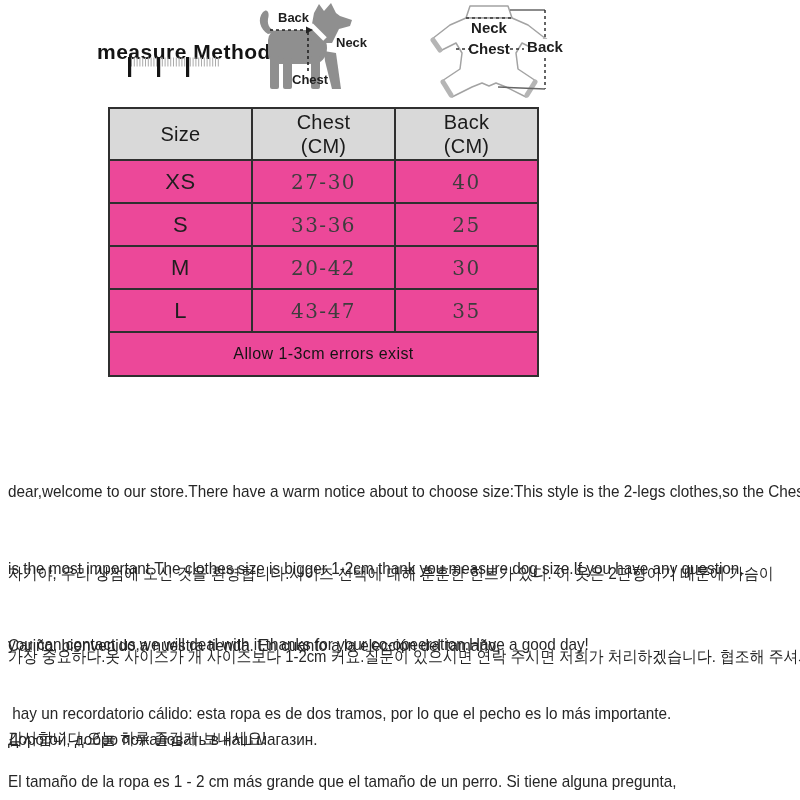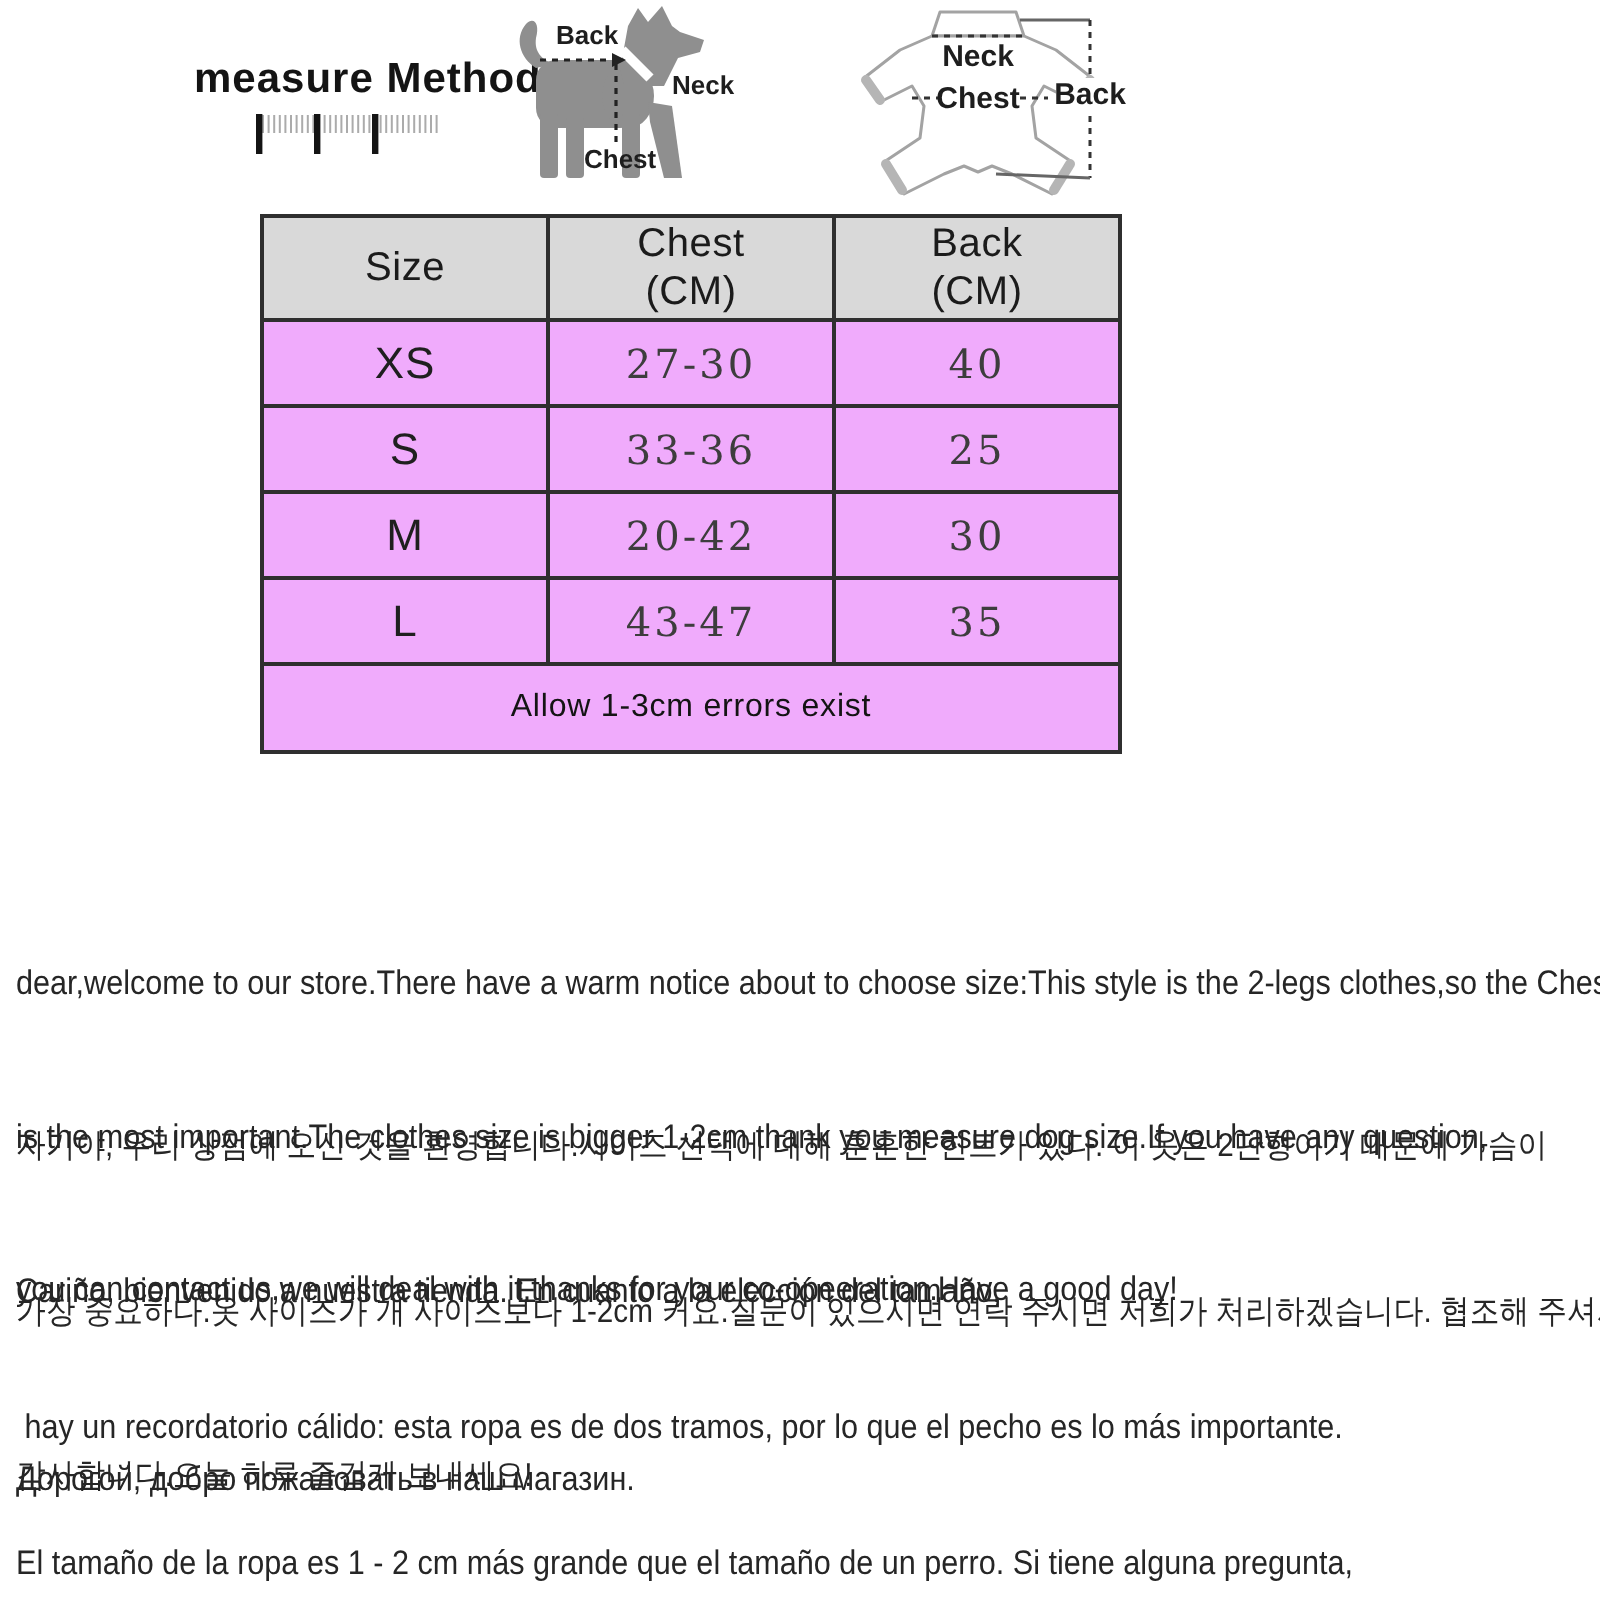--- a/index.html
+++ b/index.html
@@ -3,43 +3,43 @@
 <meta charset="utf-8">
 <style>
   html,body { margin:0; padding:0; background:#fff; }
   .page {
     position:relative; width:800px; height:800px; overflow:hidden;
     background:#fff; font-family:"Liberation Sans", sans-serif; color:#1c1c1c;
   }
 
   
   .measure-title {
-    position:absolute; left:97px; top:28px;
+    position:absolute; left:97px; top:40px;
     font-size:21px; font-weight:bold; letter-spacing:.5px; color:#141414;
   }
   .ruler-svg   { position:absolute; left:126px; top:56px; }
   .dog-svg     { position:absolute; left:254px; top:1px; }
   .garment-svg { position:absolute; left:418px; top:1px; }
   .diagram-label { font-family:"Liberation Sans", sans-serif; font-weight:bold; fill:#1e1e1e; }
 
   
   table.size-table {
-    position:absolute; left:130px; top:107px; width:431px;
+    position:absolute; left:108px; top:107px; width:431px;
     border-collapse:collapse; table-layout:fixed;
   }
   .size-table th, .size-table td {
     border:2px solid #2f2f2f; text-align:center; vertical-align:middle; padding:0;
     overflow:hidden;
   }
   .size-table thead th {
     background:#d9d9d9; height:50px; font-size:20px; font-weight:500;
     color:#1b1b1b; line-height:24px; letter-spacing:.3px;
   }
   .size-table thead th span { display:block; }
-  .size-table tbody td { height:41px; background:#f0abfc; }
+  .size-table tbody td { height:41px; background:#ec4899; }
   .size-cell { font-size:22px; font-weight:400; color:#1f1f1f; letter-spacing:.5px; }
   .num-cell  { font-family:"DejaVu Serif", serif; font-size:20px; color:#3d3d3d; letter-spacing:1.5px; }
   .table-footer-cell {
     height:42px !important; font-size:16px; font-weight:500; letter-spacing:.4px; color:#141414;
   }
 
   
   .note-block { position:absolute; left:8px; width:792px; white-space:pre; color:#262626; }
   .note-line  { transform:scaleX(0.9); transform-origin:0 50%; }
   .note-en { top:428px; font-size:17px; line-height:25.5px; }

